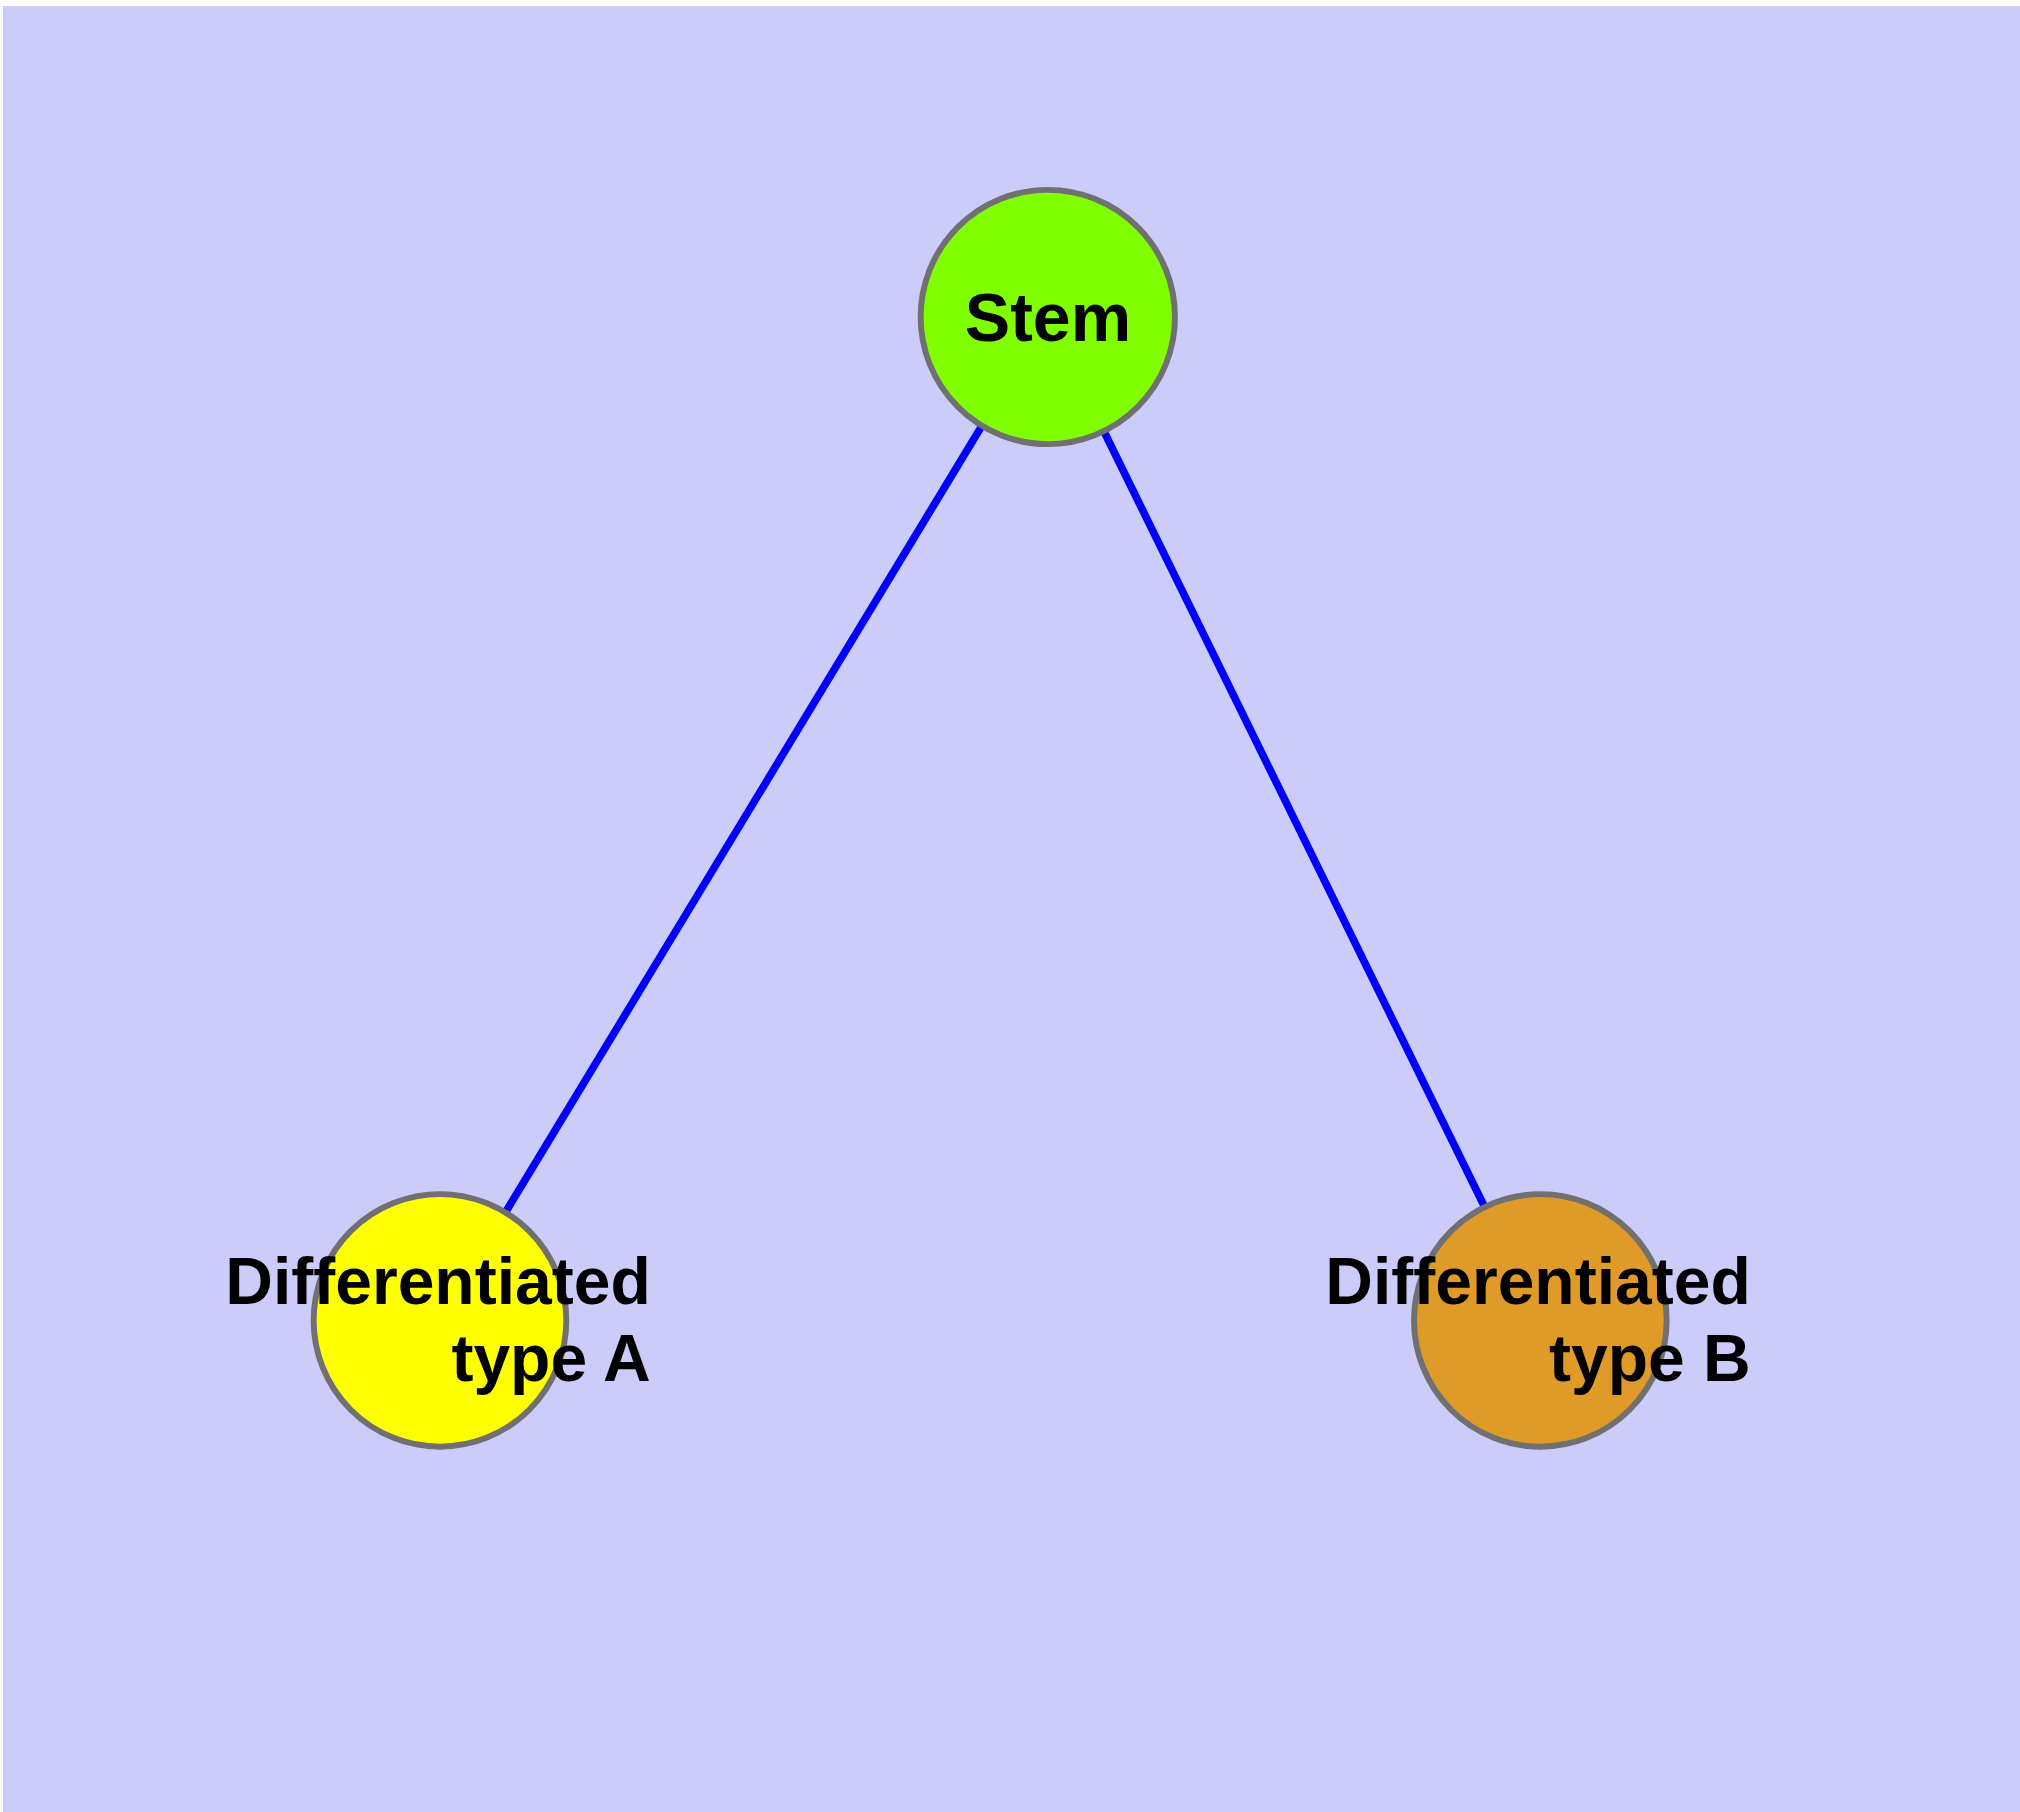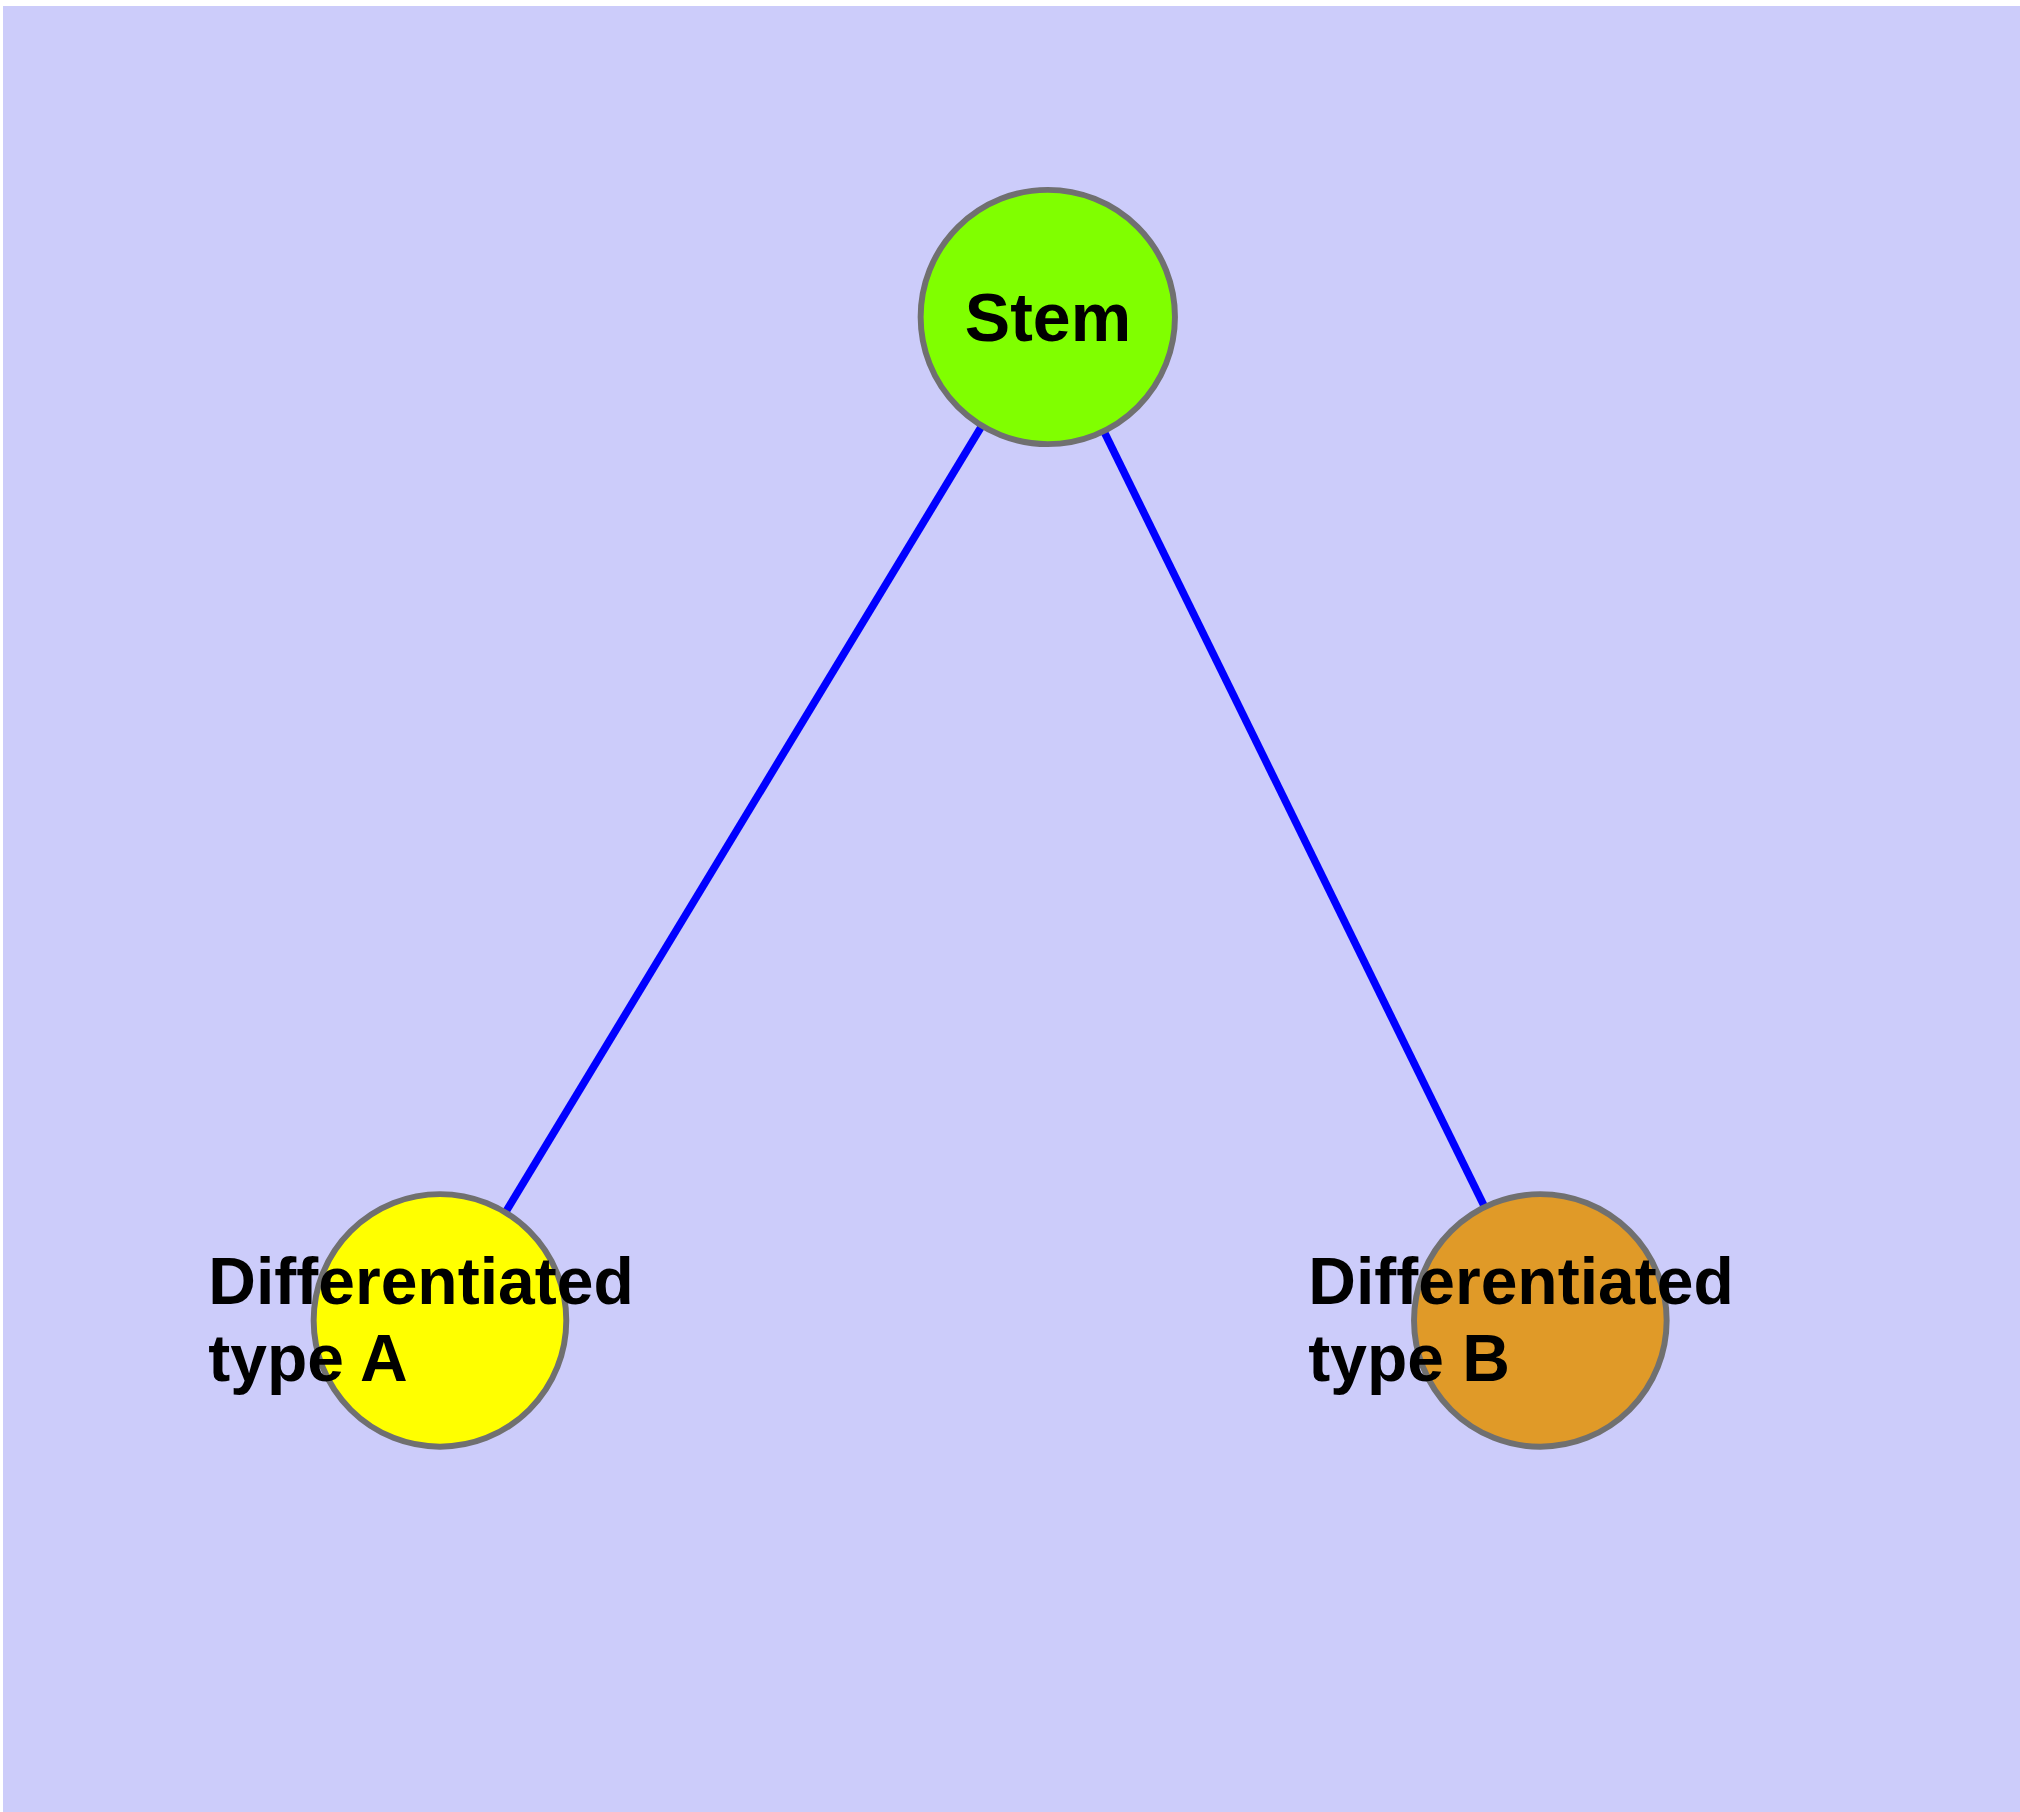--- a/index.html
+++ b/index.html
@@ -29,31 +29,32 @@
     left: 0;
     top: 0;
     width: 2021px;
     height: 1812px;
   }
   .node-label {
     position: absolute;
     color: #000000;
     font-weight: bold;
     font-family: "Liberation Sans", sans-serif;
-    text-align: left;
+    text-align: right;
     line-height: 1.16;
     white-space: pre;
     pointer-events: none;
     transform: translate(-50%, -50%);
   }
   #label-stem {
     font-size: 68px;
   }
   #label-a, #label-b {
     font-size: 66px;
+    margin-left: 17px;
   }
 </style>
 </head>
 <body>
 
 <div id="canvas">
 
   <div id="plot-bg" style="background: rgb(204, 204, 250);"></div>
 
   <svg id="graph-svg" viewBox="0 0 2384 2138" preserveAspectRatio="none" xmlns="http://www.w3.org/2000/svg">

